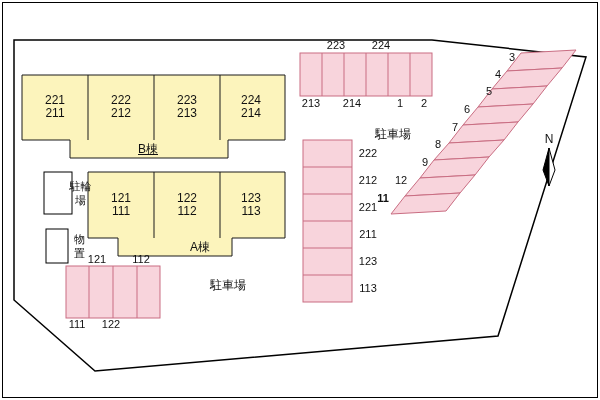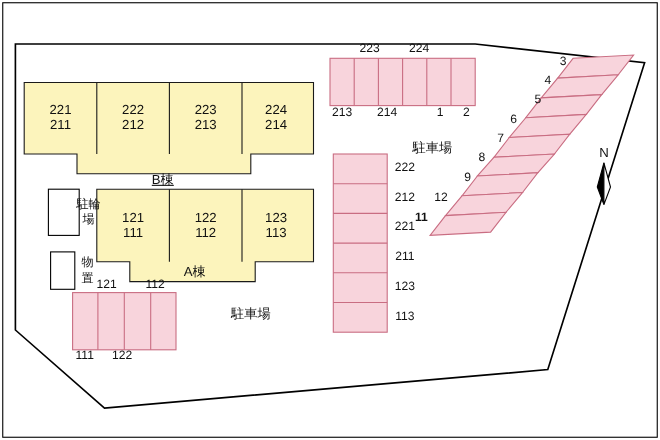--- a/index.html
+++ b/index.html
@@ -104,35 +104,35 @@
     <span>212</span>
   </div>
   <div class="unit" style="left:187px;top:107px;">
     <span>223</span>
     <span>213</span>
   </div>
   <div class="unit" style="left:251px;top:107px;">
     <span>224</span>
     <span>214</span>
   </div>
-  <div class="lbl lbl-lg" style="left:148px;top:163px;text-decoration:underline;">B棟</div>
+  <div class="lbl lbl-lg" style="left:148px;top:149px;text-decoration:underline;">B棟</div>
 
   <div class="unit" style="left:121px;top:205px;">
     <span>121</span>
     <span>111</span>
   </div>
   <div class="unit" style="left:187px;top:205px;">
     <span>122</span>
     <span>112</span>
   </div>
   <div class="unit" style="left:251px;top:205px;">
     <span>123</span>
     <span>113</span>
   </div>
-  <div class="lbl lbl-lg" style="left:177px;top:247px;">A棟</div>
+  <div class="lbl lbl-lg" style="left:200px;top:247px;">A棟</div>
 
   <div class="lbl" style="left:336px;top:45px;">223</div>
   <div class="lbl" style="left:381px;top:45px;">224</div>
   <div class="lbl" style="left:311px;top:103px;">213</div>
   <div class="lbl" style="left:352px;top:103px;">214</div>
   <div class="lbl" style="left:400px;top:103px;">1</div>
   <div class="lbl" style="left:424px;top:103px;">2</div>
 
   <div class="lbl" style="left:512px;top:57px;">3</div>
   <div class="lbl" style="left:498px;top:74px;">4</div>

